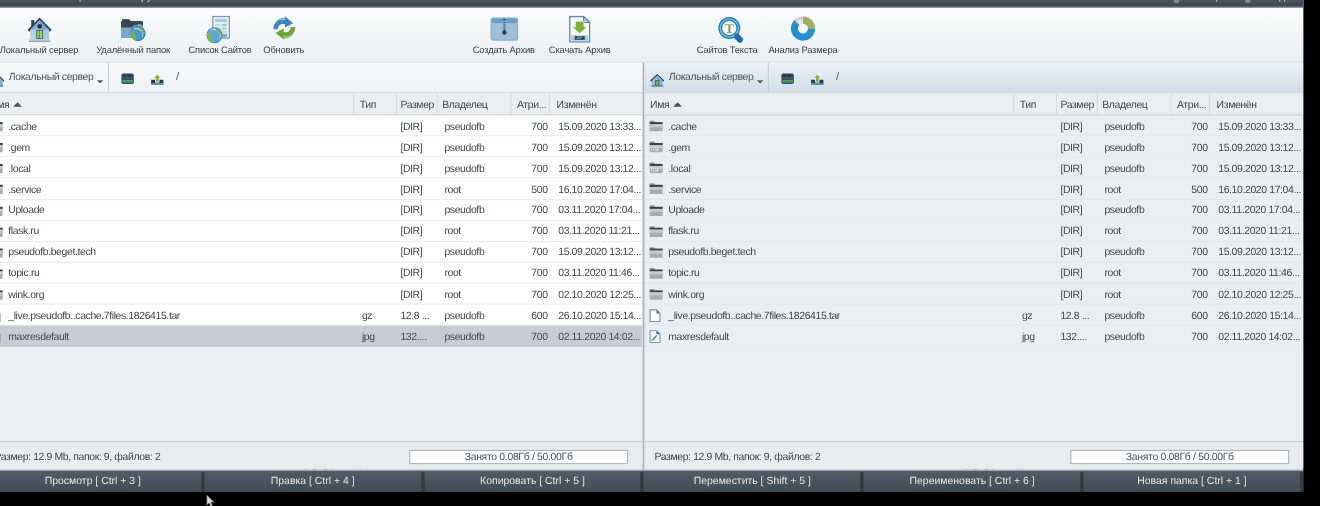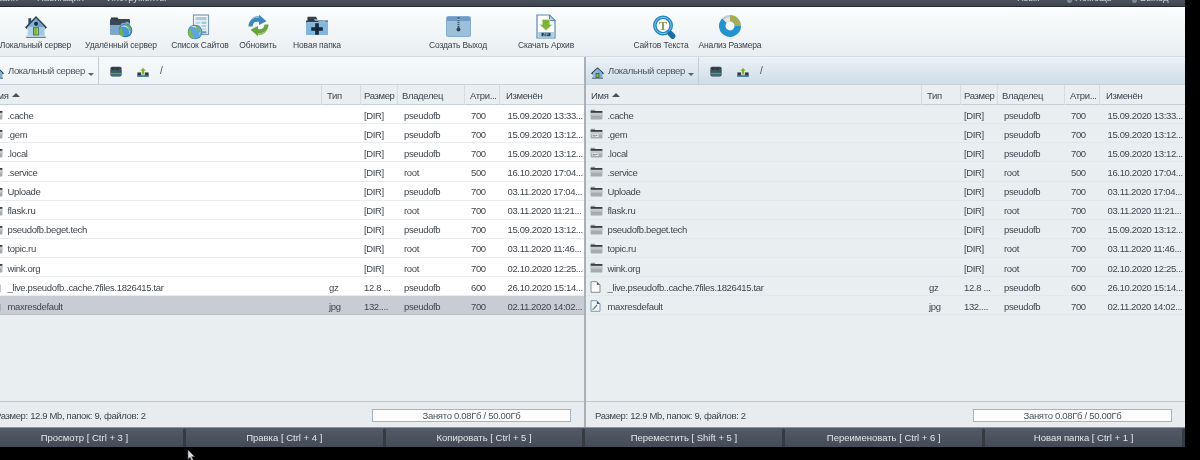--- a/index.html
+++ b/index.html
@@ -37,21 +37,21 @@
 
 .row { position:relative; height:19.14px; font-size:9.5px; letter-spacing:-0.35px; color:#40464d; }
 .pane.left .row { background:#fff; box-shadow:inset 0 -1px 0 #e9ebed; }
 .pane.left .row.sel { background:#c9cdd3; box-shadow:inset 0 -1px 0 #b9bdc3; }
 .pane.right .row { box-shadow:inset 0 -1px 0 #e2e7eb; }
 .row span { position:absolute; top:4.5px; white-space:nowrap; }
 .row .c0 { left:21.5px; }
 .row .c1 { left:343px; }
 .row .c2 { left:378px; }
 .row .c3 { left:418px; }
-.row .c4 { left:485px; }
+.row .c4 { left:497px; }
 .row .c5 { left:521.5px; }
 .row svg { position:absolute; left:4px; top:4px; }
 
 .statusbar { position:absolute; left:0; right:0; bottom:0; height:26px; background:#e8ecef; border-top:1px solid #c2c9cf; font-size:9.5px; letter-spacing:-0.35px; color:#3e454c; }
 .statusbar .sz { position:absolute; left:9px; top:8px; white-space:nowrap; }
 .statusbar .em { position:absolute; right:215px; top:24px; letter-spacing:-0.2px; white-space:nowrap; }
 .statusbar .quota { position:absolute; right:13px; top:7px; width:199px; height:13px; background:#fdfdfe; border:1px solid #a9b3bb; text-align:center; line-height:12px; font-size:9.5px; color:#4a525a; letter-spacing:-0.3px; }
 
 #btnbar { position:relative; height:20px; background:linear-gradient(#525b67,#434b57); border-top:1px solid #8d939b; display:flex; }
 #btnbar .bb { flex:1; margin-top:1px; text-align:center; font-size:9.5px; color:#e3e7ec; line-height:17px; letter-spacing:0px; white-space:nowrap; }
@@ -105,21 +105,21 @@
 <path d="M2,11 L22,11 L22,19.2 C22,20 21.5,20.5 20.7,20.5 L3.3,20.5 C2.5,20.5 2,20 2,19.2 Z" fill="#7ba8cd"></path>
 <path d="M12,11 L22,11 L22,19.2 C22,20 21.5,20.5 20.7,20.5 L12,20.5 Z" fill="#6e9fc8"></path>
 <path d="M12.5,11 C12.5,9.2 14.8,8.1 17,9 C17.7,7.4 20.5,7.5 21.1,9.3 L22,9.3 L22,11 Z" fill="#7ba8cd"></path>
 <circle cx="17.5" cy="16.5" r="6.8" fill="#1c6ca8"></circle>
 <circle cx="17.5" cy="16.2" r="6.2" fill="#4698d2"></circle>
 <path d="M12.5,12.5 C15,10.8 19.5,11.2 21.7,13.8 C22.8,15.8 22.4,18.3 21,20.2 C22,16.8 20.3,13.4 16.8,12.7 Z" fill="#c8e0ee"></path>
 <path d="M17.8,10.2 C19.8,10.4 21.6,11.6 22.5,13.5 C22.9,14.8 22.7,16 22.2,17 C20.7,16.3 20.4,15 20.7,13.7 C19.4,13.3 18.3,12.1 17.8,10.2 Z" fill="#74ad43"></path>
 <path d="M13,13.8 C14.3,14.8 14.8,16.3 14.3,18.1 C15.8,18.8 16.3,20.3 15.8,22.3 C14.4,22.6 12.9,21.9 11.9,20.5 C10.8,18.6 10.9,16.1 12,14.5 Z" fill="#79b049"></path>
 </svg>
           </div>
-          <div class="lb">Удалённый сервер</div>
+          <div class="lb">Удалённый папок</div>
         </div>
 <div class="tbtn" style="left:166px;">
           <div class="ic">
             <svg width="26" height="26" viewBox="0 0 26 26" style="margin-bottom:-2px;">
 <rect x="6.5" y="1" width="15" height="19.5" fill="#f5f8fa" stroke="#7e99ad" stroke-width="1.2"></rect>
 <rect x="8.5" y="3" width="11" height="3.2" fill="#a8cbe2"></rect>
 <rect x="8.5" y="7.5" width="5" height="2.4" fill="#bcd6e6"></rect>
 <rect x="14.5" y="7.5" width="5" height="2.4" fill="#9cc"></rect>
 <rect x="8.5" y="10.8" width="5" height="2.4" fill="#cde0ec"></rect>
 <rect x="14.5" y="10.8" width="5" height="2.4" fill="#b3d0e2"></rect>
@@ -139,52 +139,38 @@
           <div class="ic">
             <svg width="25" height="25" viewBox="0 0 25 25">
 <path d="M2.5,13.5 C2.5,7.5 7.5,3.8 13,5 L13,1.8 L20.5,8.2 L13,12 L13,9 C9.5,8 6.8,9.8 6.5,13.5 Z" fill="#3e87bb"></path>
 <path d="M2.5,13.5 C2.5,7.5 7.5,3.8 13,5 L13,3.2 C8,2.2 3.2,6 2.5,13.5 Z" fill="#7eb3d6"></path>
 <path d="M22.5,11.5 C22.5,17.5 17.5,21.2 12,20 L12,23.2 L4.5,16.8 L12,13 L12,16 C15.5,17 18.2,15.2 18.5,11.5 Z" fill="#6da33c"></path>
 <path d="M22.5,11.5 C22.5,17.5 17.5,21.2 12,20 L12,21.8 C17,22.8 21.8,19 22.5,11.5 Z" fill="#8cbf55"></path>
 </svg>
           </div>
           <div class="lb">Обновить</div>
         </div>
-<div class="tbtn" style="left:283px;">
-          <div class="ic">
-            <svg width="26" height="24" viewBox="0 0 26 24">
-<path d="M2,6.5 L2,21 L24,21 L24,6.5 Z" fill="#37404d"></path>
-<path d="M3.5,4.5 L9.5,4.5 L11,7 L3.5,7 Z" fill="#2e3642"></path>
-<path d="M3.5,2.8 L12,2.8 L13.5,5.5 L3.5,5.5 Z" fill="#37404d"></path>
-<rect x="2" y="8" width="22" height="13" rx="1.2" fill="#8bbbdd"></rect>
-<path d="M2,9.5 L24,9.5 L24,21 L2,21 Z" fill="#84b5da"></path>
-<path d="M13,9.5 C13,7.5 15.3,6.4 17.5,7.3 C18.2,5.7 21,5.8 21.6,7.6 L24,7.6 L24,9.5 Z" fill="#8bbbdd"></path>
-<path d="M11.2,9.2 L14.8,9.2 L14.8,13.2 L18.8,13.2 L18.8,16.8 L14.8,16.8 L14.8,20.8 L11.2,20.8 L11.2,16.8 L7.2,16.8 L7.2,13.2 L11.2,13.2 Z" fill="#17293d"></path>
-</svg>
-          </div>
-          <div class="lb">Новая папка</div>
-        </div>
 <div class="tbtn" style="left:424px;">
           <div class="ic">
             <svg width="27" height="23" viewBox="0 0 27 23">
 <rect x="1" y="1" width="25" height="21" rx="2.5" fill="#86add0"></rect>
 <rect x="2" y="2" width="23" height="19" rx="1.8" fill="#9cc0da"></rect>
 <rect x="2" y="2" width="23" height="4" fill="#6f9cc4"></rect>
 <rect x="12.6" y="2" width="1.8" height="11" fill="#3f5a74"></rect>
 <rect x="12.2" y="4" width="2.6" height="1" fill="#9cc0da"></rect>
 <rect x="12.2" y="6" width="2.6" height="1" fill="#8cb2d2"></rect>
 <rect x="12.2" y="8" width="2.6" height="1" fill="#8cb2d2"></rect>
 <rect x="12.2" y="10" width="2.6" height="1" fill="#8cb2d2"></rect>
 <circle cx="13.5" cy="14.5" r="2" fill="#2e4257"></circle>
 <rect x="12.9" y="13" width="1.2" height="2" fill="#2e4257"></rect>
 </svg>
           </div>
-          <div class="lb">Создать Выход</div>
-        </div>
-<div class="tbtn" style="left:512px;">
+          <div class="lb">Создать Архив</div>
+        </div>
+<div class="tbtn" style="left:493px;">
           <div class="ic">
             <svg width="24" height="25" viewBox="0 0 24 25" style="margin-bottom:-1px;">
 <path d="M3,1 L15.5,1 L21,6.5 L21,24 L3,24 Z" fill="#fff" stroke="#5d89ad" stroke-width="1.2"></path>
 <path d="M15.5,1 L15.5,6.5 L21,6.5 Z" fill="#b9cedd" stroke="#5d89ad" stroke-width="1"></path>
 <path d="M8.2,10.5 L8.2,5.5 L15.8,5.5 L15.8,10.5 L18.5,10.5 L12,16.5 L5.5,10.5 Z" fill="#7fb23a" stroke="#d7e7c2" stroke-width="0.8"></path>
 <rect x="4.2" y="18" width="15.6" height="5" fill="#a9cce2"></rect>
 <rect x="7.5" y="18.8" width="9" height="3.4" fill="#26455c"></rect>
 <text x="12" y="21.9" font-family="Liberation Sans" font-size="3.4" fill="#cfe0ea" text-anchor="middle">ZIP</text>
 </svg>
           </div>

